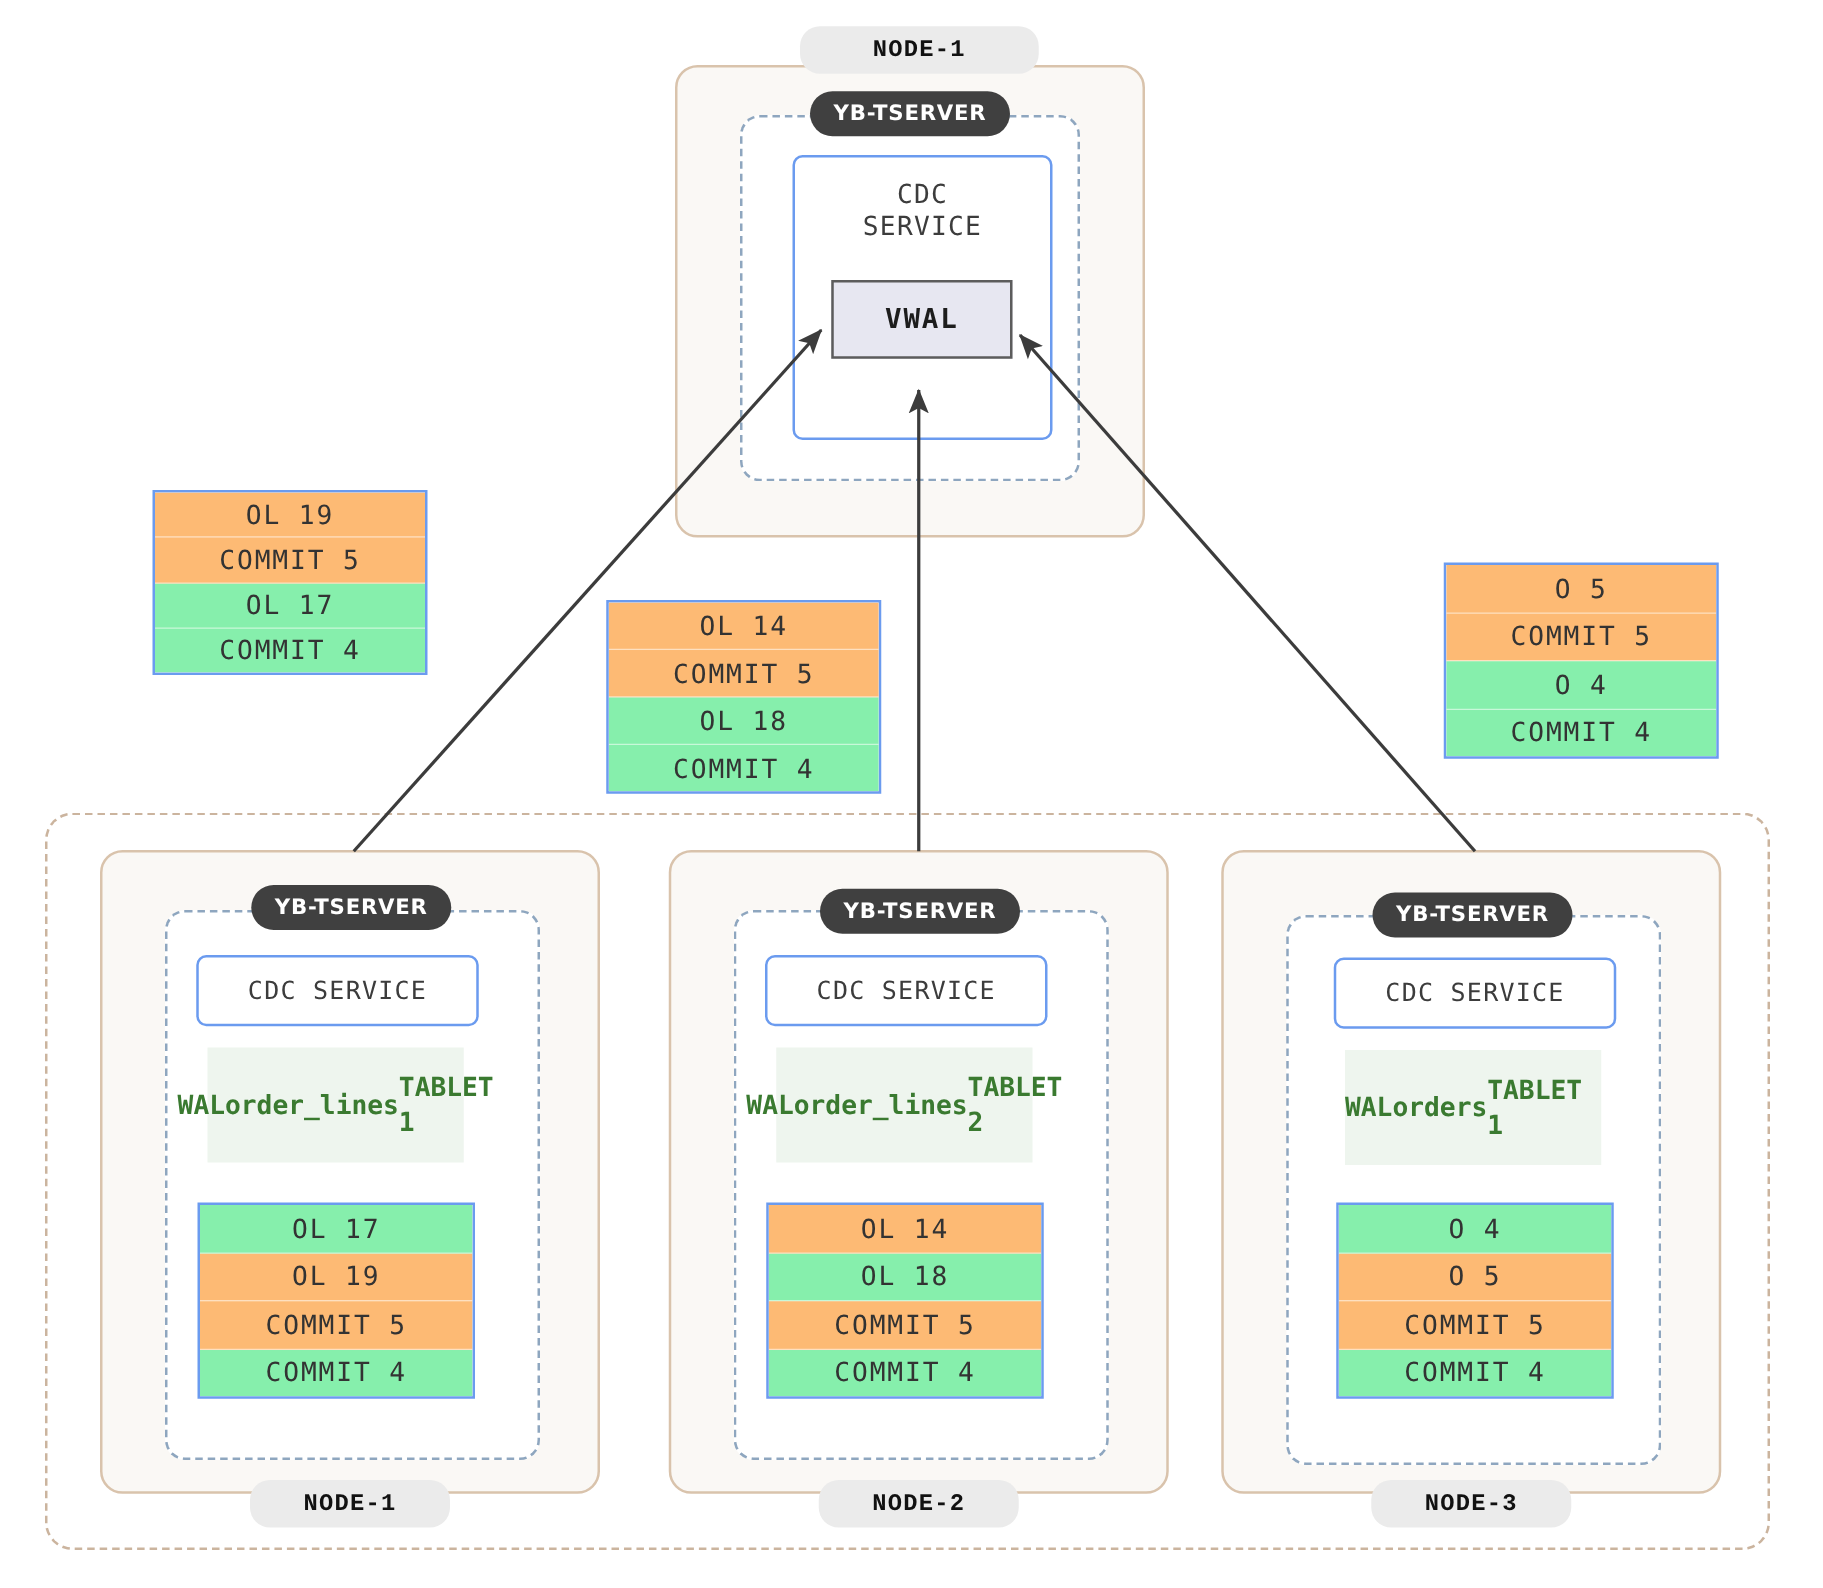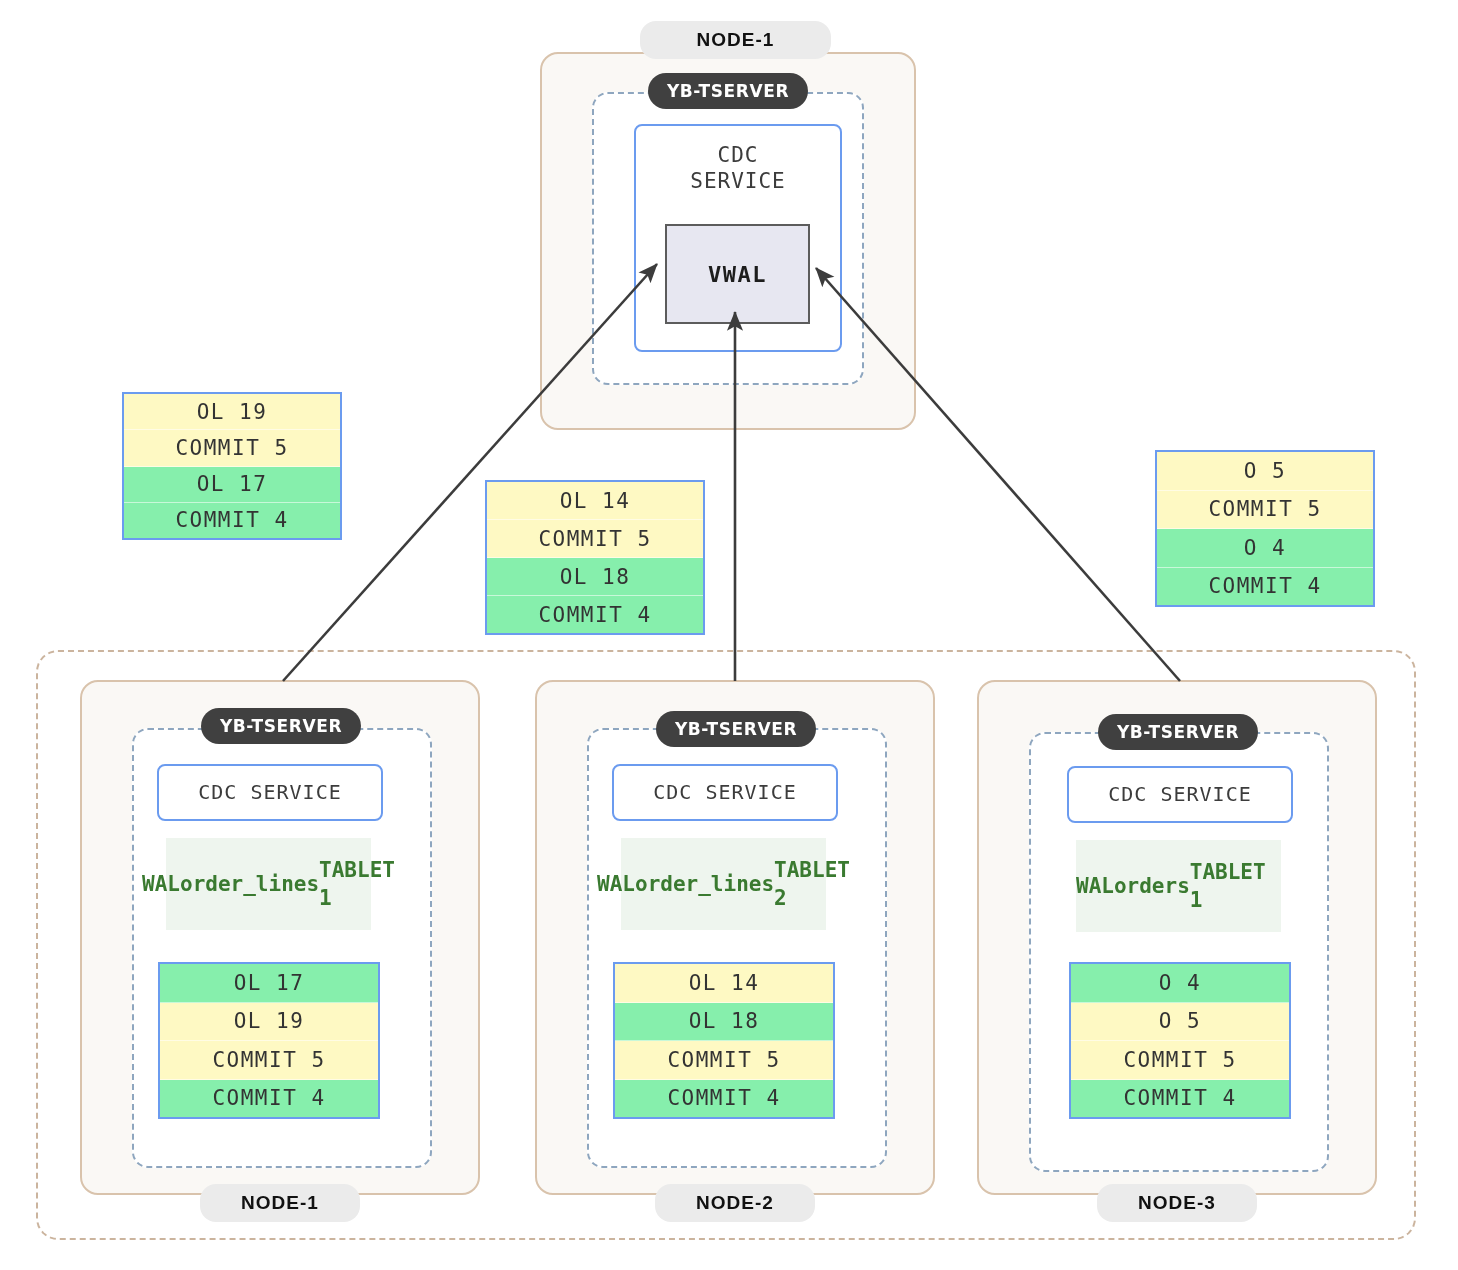--- a/index.html
+++ b/index.html
@@ -33,21 +33,21 @@
     background: #ebebeb;
     border-radius: 16px;
     color: #111111;
     font-weight: bold;
     font-size: 19px;
     letter-spacing: 1px;
     display: flex;
     align-items: center;
     justify-content: center;
     height: 38px;
-    font-family: Liberation Sans, sans-serif;
+    font-family: Liberation Mono, monospace;
   }
 
   
   .tserver-box {
     background: #ffffff;
     border: 2px dashed #8ea6bf;
     border-radius: 16px;
   }
 
   
@@ -121,21 +121,21 @@
     display: flex;
     align-items: center;
     justify-content: center;
     font-size: 21px;
     letter-spacing: 1.5px;
     color: #333333;
     border-bottom: 1px solid rgba(255,255,255,0.55);
     font-family: "DejaVu Sans Mono", "Liberation Mono", monospace;
   }
   .rec:last-child { border-bottom: none; }
-  .rec.blue { background: #fef9c3; }
+  .rec.blue { background: #fdba74; }
   .rec.green { background: #86efac; }
 
   
   .cluster {
     border: 2px dashed #cbb49e;
     border-radius: 22px;
     background: transparent;
   }
 
   svg.arrows {
@@ -160,21 +160,21 @@
 
   <div class="abs tserver-pill" style="left:648px; top:73px; width:160px;">
     <span>YB-TSERVER</span>
   </div>
 
   <div class="abs cdc-box" style="left:634px; top:124px; width:208px; height:228px; align-items:flex-start; padding-top:16px;">
     <span>CDC
 SERVICE</span>
   </div>
 
-  <div class="abs vwal-box" style="left:665px; top:224px; width:145px; height:100px;align-items:center;">
+  <div class="abs vwal-box" style="left:665px; top:224px; width:145px; height:63px;align-items:center;">
     <span>VWAL</span>
   </div>
 
   <div class="abs stack" style="left:122px; top:392px; width:220px; height:148px;">
     <div class="rec blue">OL 19</div>
     <div class="rec blue">COMMIT 5</div>
     <div class="rec green">OL 17</div>
     <div class="rec green">COMMIT 4</div>
   </div>
 

